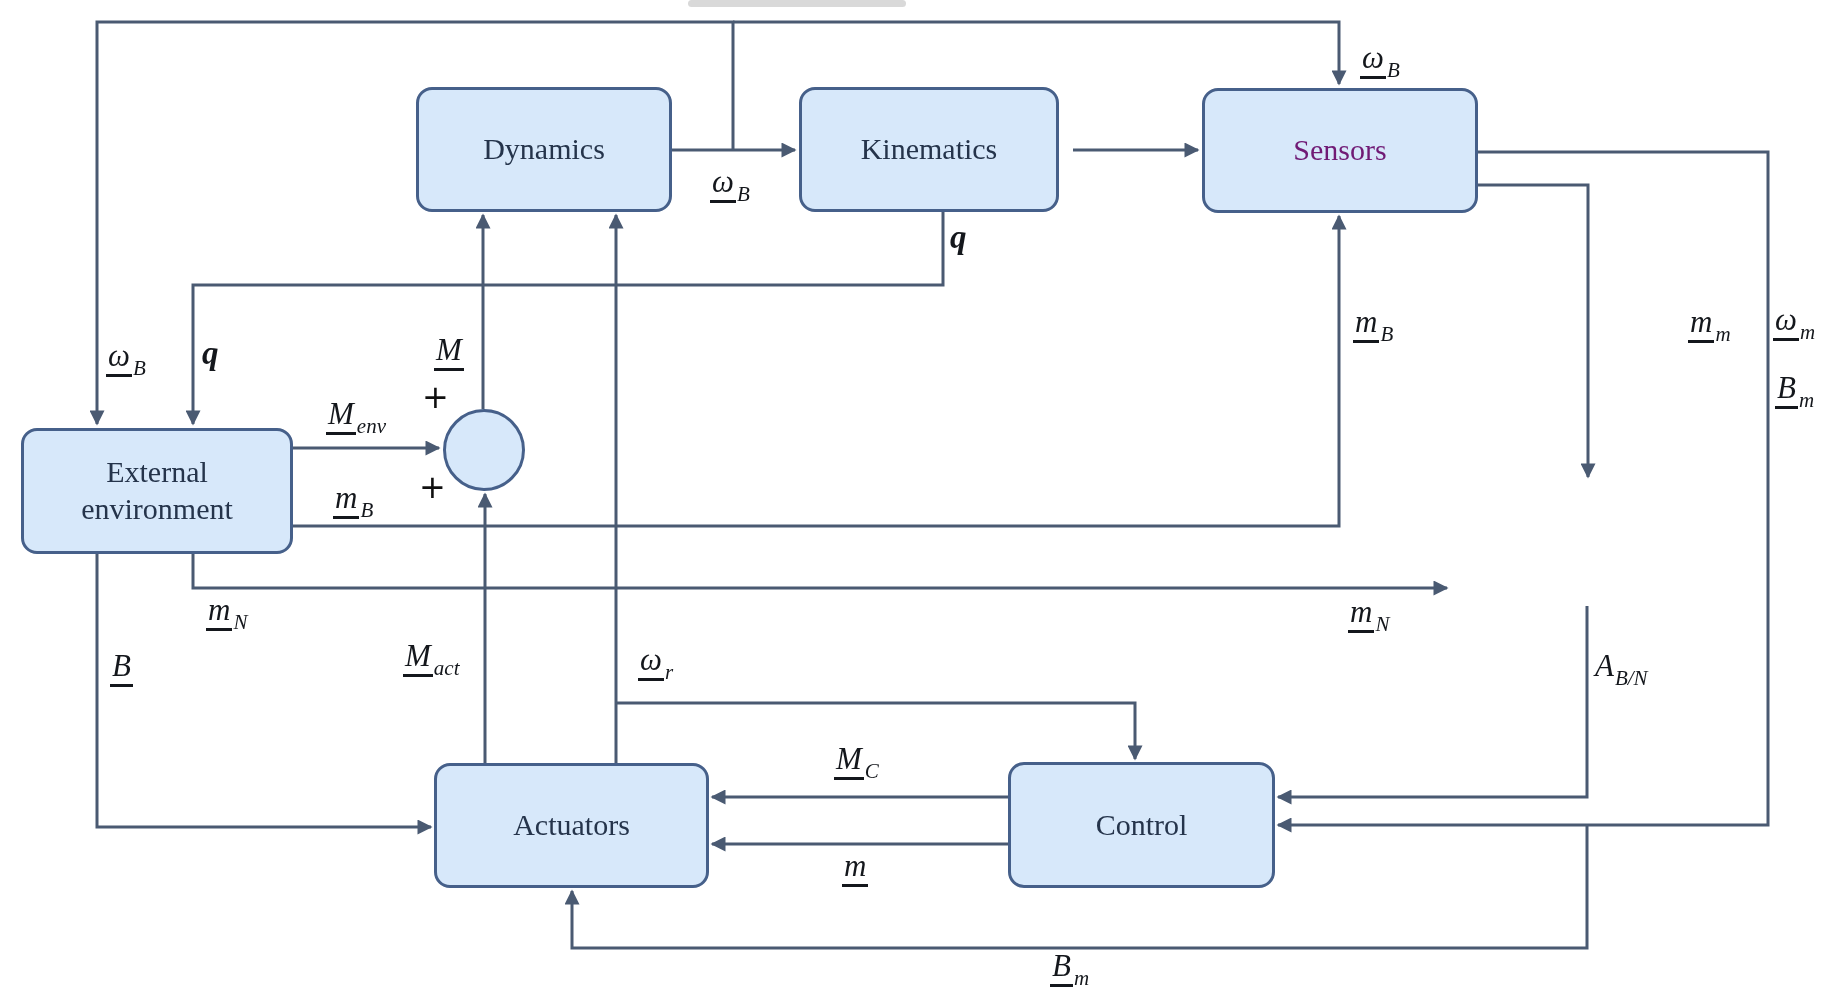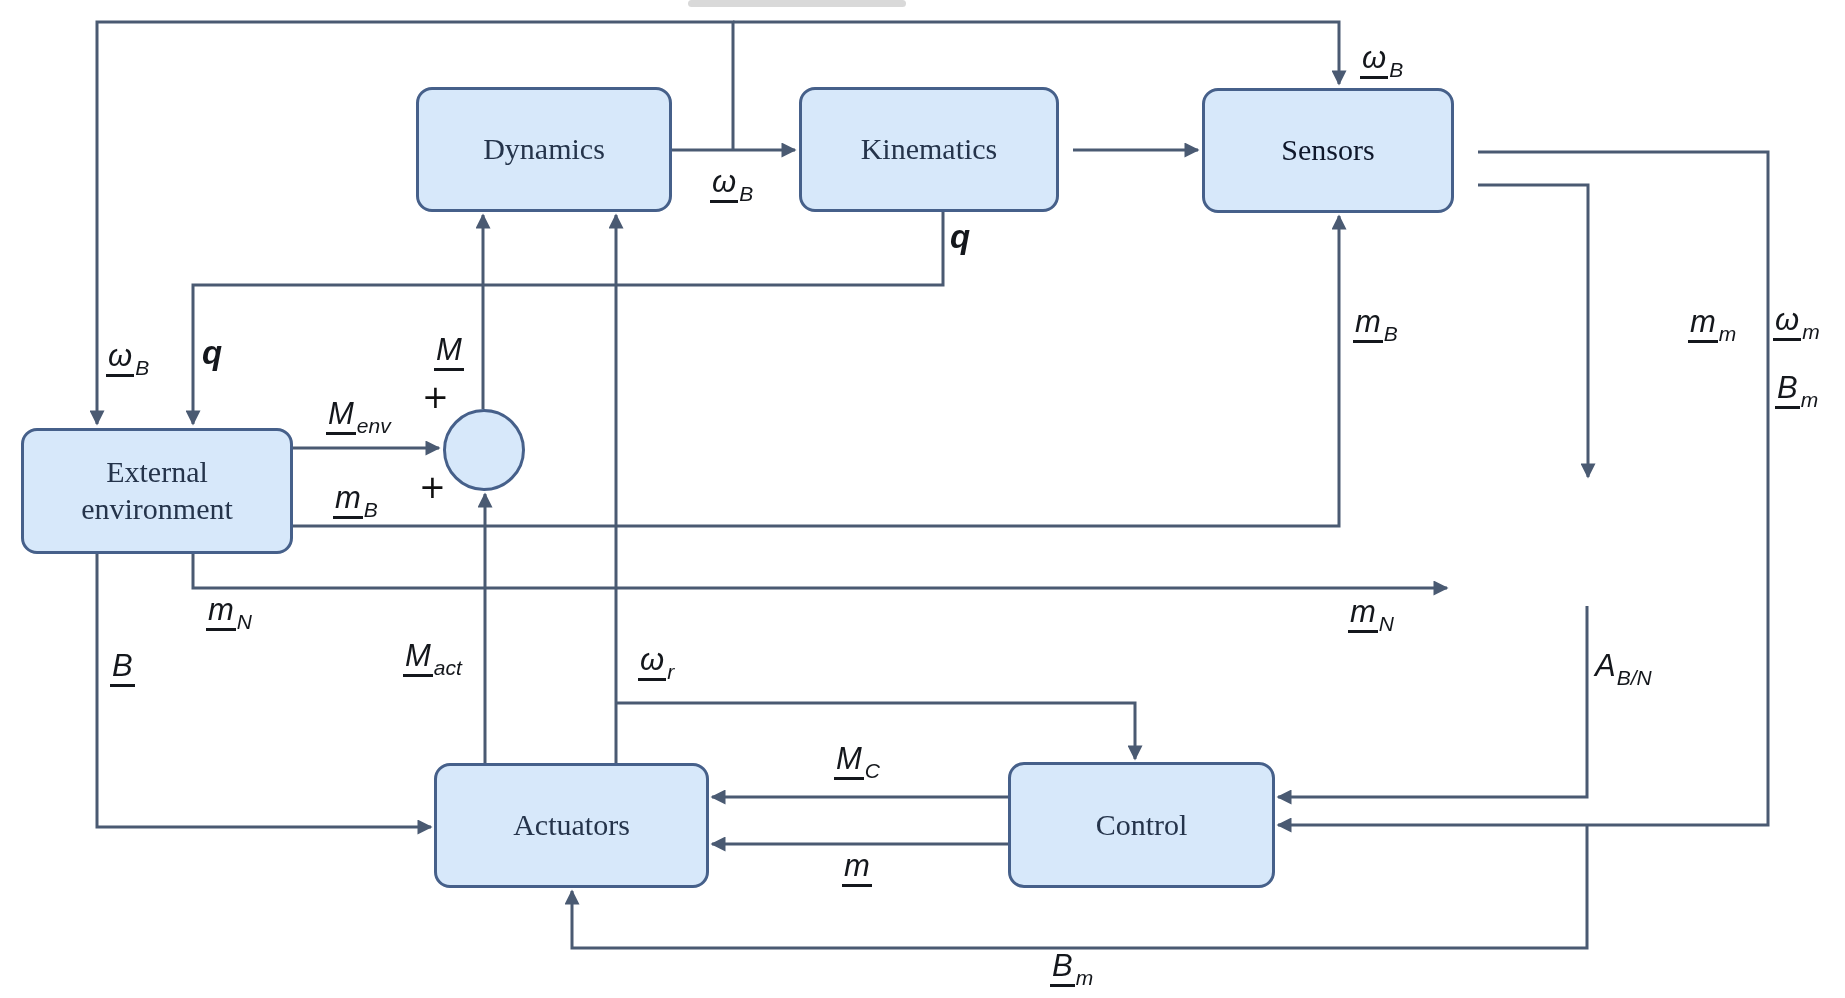--- a/index.html
+++ b/index.html
@@ -4,21 +4,21 @@
 <style>
   html,body{margin:0;padding:0;background:#ffffff;}
   #stage{position:relative;width:1845px;height:998px;background:#ffffff;overflow:hidden;
          font-family:"Liberation Serif",serif;}
   #wires{position:absolute;left:0;top:0;width:1845px;height:998px;}
   .box{position:absolute;background:#d7e8fa;border:3px solid #46608a;border-radius:16px;
        display:flex;flex-direction:column;align-items:center;justify-content:center;text-align:center;
        font-family:"Liberation Serif",serif;font-size:30px;color:#25344b;line-height:1.22;
        box-sizing:border-box;}
   .sum{position:absolute;border:3px solid #46608a;background:#d7e8fa;border-radius:50%;box-sizing:border-box;}
-  .mlabel{position:absolute;font-family:Liberation Sans, sans-serif;font-style:italic;font-size:31px;
+  .mlabel{position:absolute;font-family:Liberation Serif, serif;font-style:italic;font-size:31px;
           color:#14171c;white-space:nowrap;line-height:1.05;}
   .mlabel .u{display:inline-block;border-bottom:3px solid #14171c;padding:0 2px 1px;line-height:1.05;}
   .mlabel .sub{font-size:21px;display:inline-block;transform:translateY(9px);margin-left:1px;}
   .mlabel .bold{font-weight:bold;font-size:33px;}
   .plus{position:absolute;font-family:"DejaVu Sans",sans-serif;font-size:32px;font-weight:500;color:#101010;line-height:1;}
   .artifact{position:absolute;border-radius:4px;}
 </style>
 </head>
 <body>
 
@@ -48,21 +48,21 @@
       <path d="M1587,825 L1587,948 L572,948 L572,891" fill="none" stroke="#4a5a72" stroke-width="3" stroke-linejoin="miter" marker-end="url(#arr)"></path>
       <path d="M1478,185 L1588,185 L1588,477" fill="none" stroke="#4a5a72" stroke-width="3" stroke-linejoin="miter" marker-end="url(#arr)"></path>
       <path d="M1587,606 L1587,797 L1278,797" fill="none" stroke="#4a5a72" stroke-width="3" stroke-linejoin="miter" marker-end="url(#arr)"></path>
     </svg>
 <div class="box" style="left: 416px; top: 87px; width: 256px; height: 125px; background: rgb(215, 232, 250); border-color: rgb(70, 96, 138); color: rgb(37, 52, 75);">
       <div>Dynamics</div>
     </div>
     <div class="box" style="left: 799px; top: 87px; width: 260px; height: 125px; background: rgb(215, 232, 250); border-color: rgb(70, 96, 138); color: rgb(37, 52, 75);">
       <div>Kinematics</div>
     </div>
-    <div class="box" style="left: 1202px; top: 88px; width: 252px; height: 125px; background: rgb(215, 232, 250); border-color: rgb(70, 96, 138); color: #0f172a;">
+    <div class="box" style="left: 1202px; top: 88px; width: 276px; height: 125px; background: rgb(215, 232, 250); border-color: rgb(70, 96, 138); color: #701a75;">
       <div>Sensors</div>
     </div>
     <div class="box" style="left: 21px; top: 428px; width: 272px; height: 126px; background: rgb(215, 232, 250); border-color: rgb(70, 96, 138); color: rgb(37, 52, 75);">
       <div>External</div>
       <div>environment</div>
     </div>
     <div class="box" style="left: 434px; top: 763px; width: 275px; height: 125px; background: rgb(215, 232, 250); border-color: rgb(70, 96, 138); color: rgb(37, 52, 75);">
       <div>Actuators</div>
     </div>
     <div class="box" style="left: 1008px; top: 762px; width: 267px; height: 126px; background: rgb(215, 232, 250); border-color: rgb(70, 96, 138); color: rgb(37, 52, 75);">

